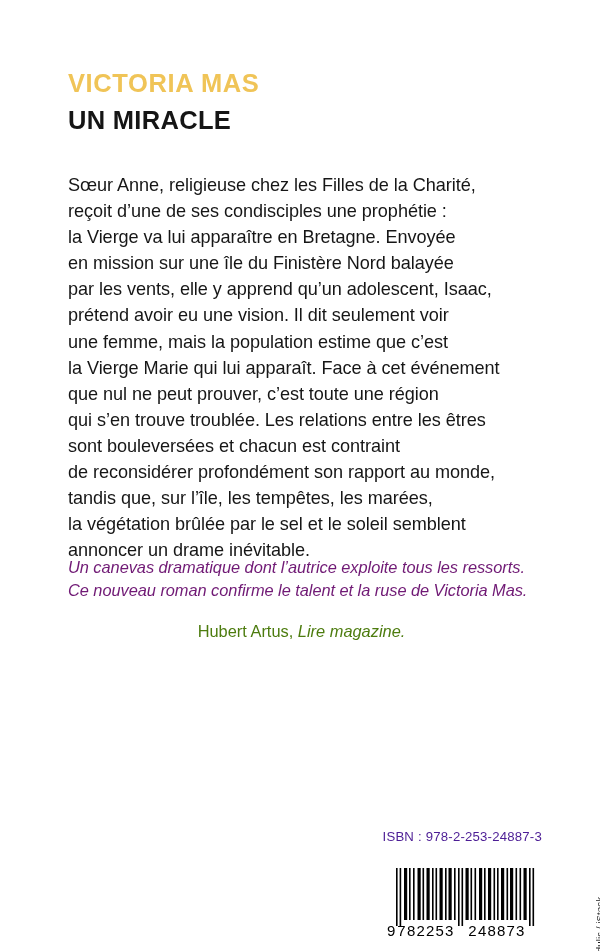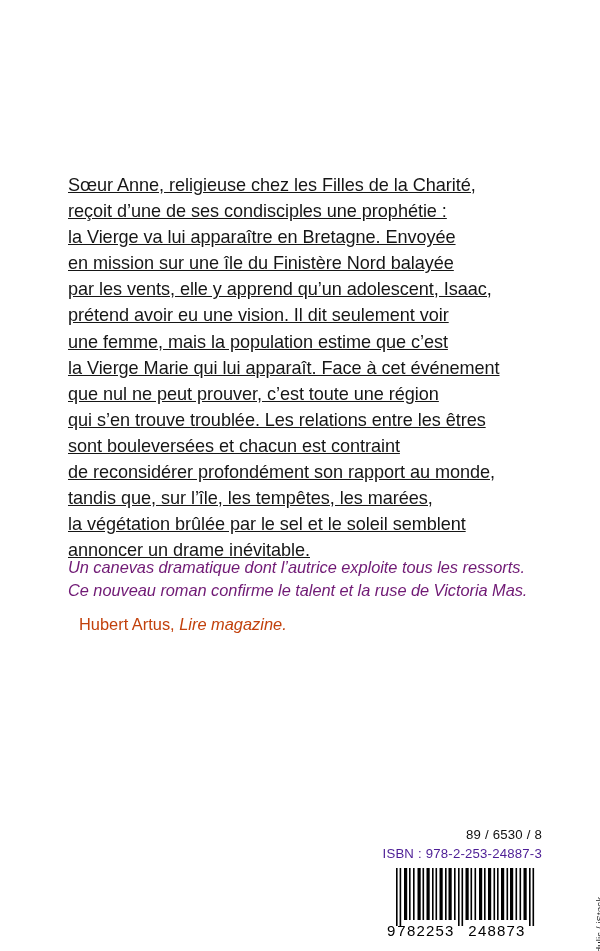--- a/index.html
+++ b/index.html
@@ -63,21 +63,20 @@
     top: 172px;
     width: 480px;
   }
   .synopsis p {
     margin: 0;
     font-size: 18.1px;
     line-height: 26.1px;
     color: #161616;
     white-space: pre-line;
     letter-spacing: -0.05px;
-    text-decoration: underline;
   }
 
   
   .reviews {
     position: absolute;
     left: 68px;
     top: 556px;
     width: 480px;
   }
   .review-block { margin-bottom: 22px; }
@@ -85,25 +84,25 @@
   .review-quote {
     margin: 0;
     font-size: 16.4px;
     line-height: 23px;
     font-style: italic;
     color: #701a75;
     white-space: pre-line;
     letter-spacing: -0.05px;
   }
   .review-source {
-    margin: 11px;
+    margin: 18px;
     font-size: 16.4px;
     line-height: 23px;
-    color: #c2410c;
-    text-align: left;
+    color: #4d7c0f;
+    text-align: center;
     padding-right: 13px;
   }
   .review-source .outlet { font-style: italic; }
 
   
   .credit {
     position: absolute;
     right: 6px;
     top: 690px;
     font-size: 9.6px;
@@ -144,20 +143,24 @@
     width: 166px;
     height: 78px;
   }
   .barcode svg { display: block; width: 100%; height: 100%; }
 </style>
 </head>
 <body>
 
 <div class="cover">
 
+  <div class="header">
+    <h1 class="author-name">VICTORIA MAS</h1>
+    <h2 class="book-title">UN MIRACLE</h2>
+  </div>
 
 
   <div class="synopsis">
     <p>Sœur Anne, religieuse chez les Filles de la Charité,
 reçoit d’une de ses condisciples une prophétie :
 la Vierge va lui apparaître en Bretagne. Envoyée
 en mission sur une île du Finistère Nord balayée
 par les vents, elle y apprend qu’un adolescent, Isaac,
 prétend avoir eu une vision. Il dit seulement voir
 une femme, mais la population estime que c’est
@@ -180,21 +183,20 @@
     </div>
 
     <div class="review-block">
     </div>
 
   </div>
 
   <div class="credit">Couverture : Studio LGF. © Emdaduljs / iStock.</div>
 
   <div class="isbn-zone">
-    <div class="isbn-code">89 / 6530 / 8</div>
     <div class="isbn-number">ISBN : 978-2-253-24887-3</div>
   </div>
 
   <div class="barcode">
     <svg viewBox="0 0 166 78" xmlns="http://www.w3.org/2000/svg" aria-hidden="true">
       <g fill="#000000">
         <rect x="15" y="2" width="1.6" height="58"></rect>
         <rect x="18.6" y="2" width="1.6" height="58"></rect>
         <rect x="23" y="2" width="3.2" height="52"></rect>
         <rect x="28" y="2" width="1.6" height="52"></rect>

